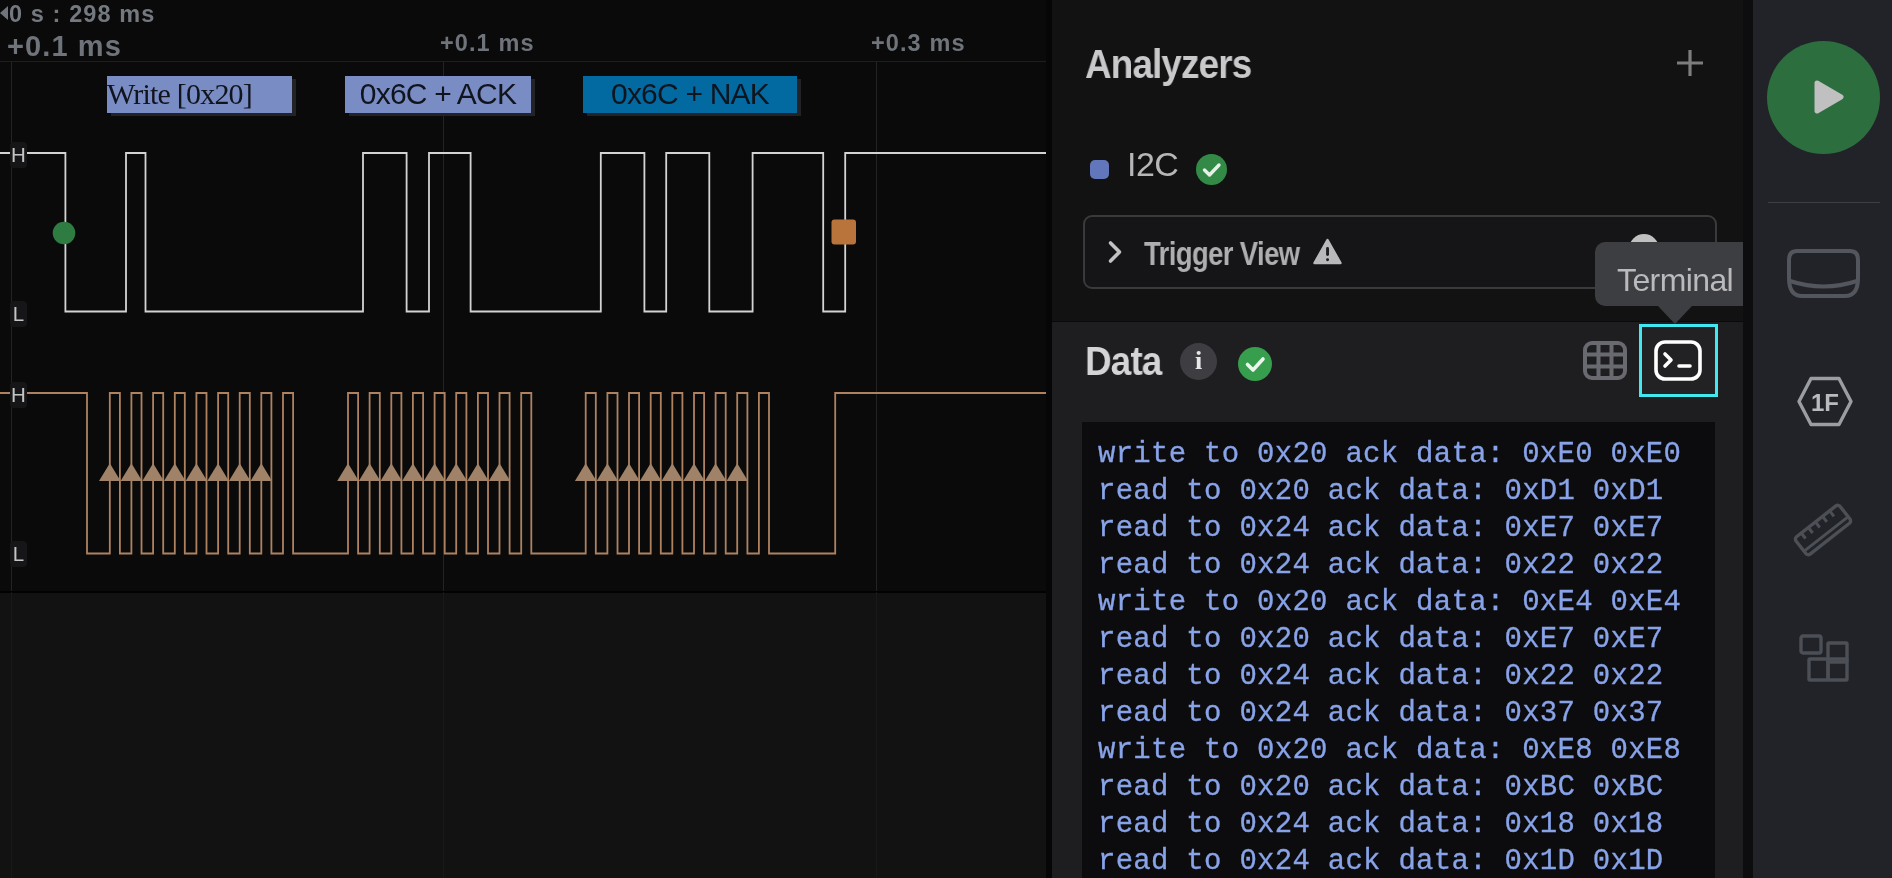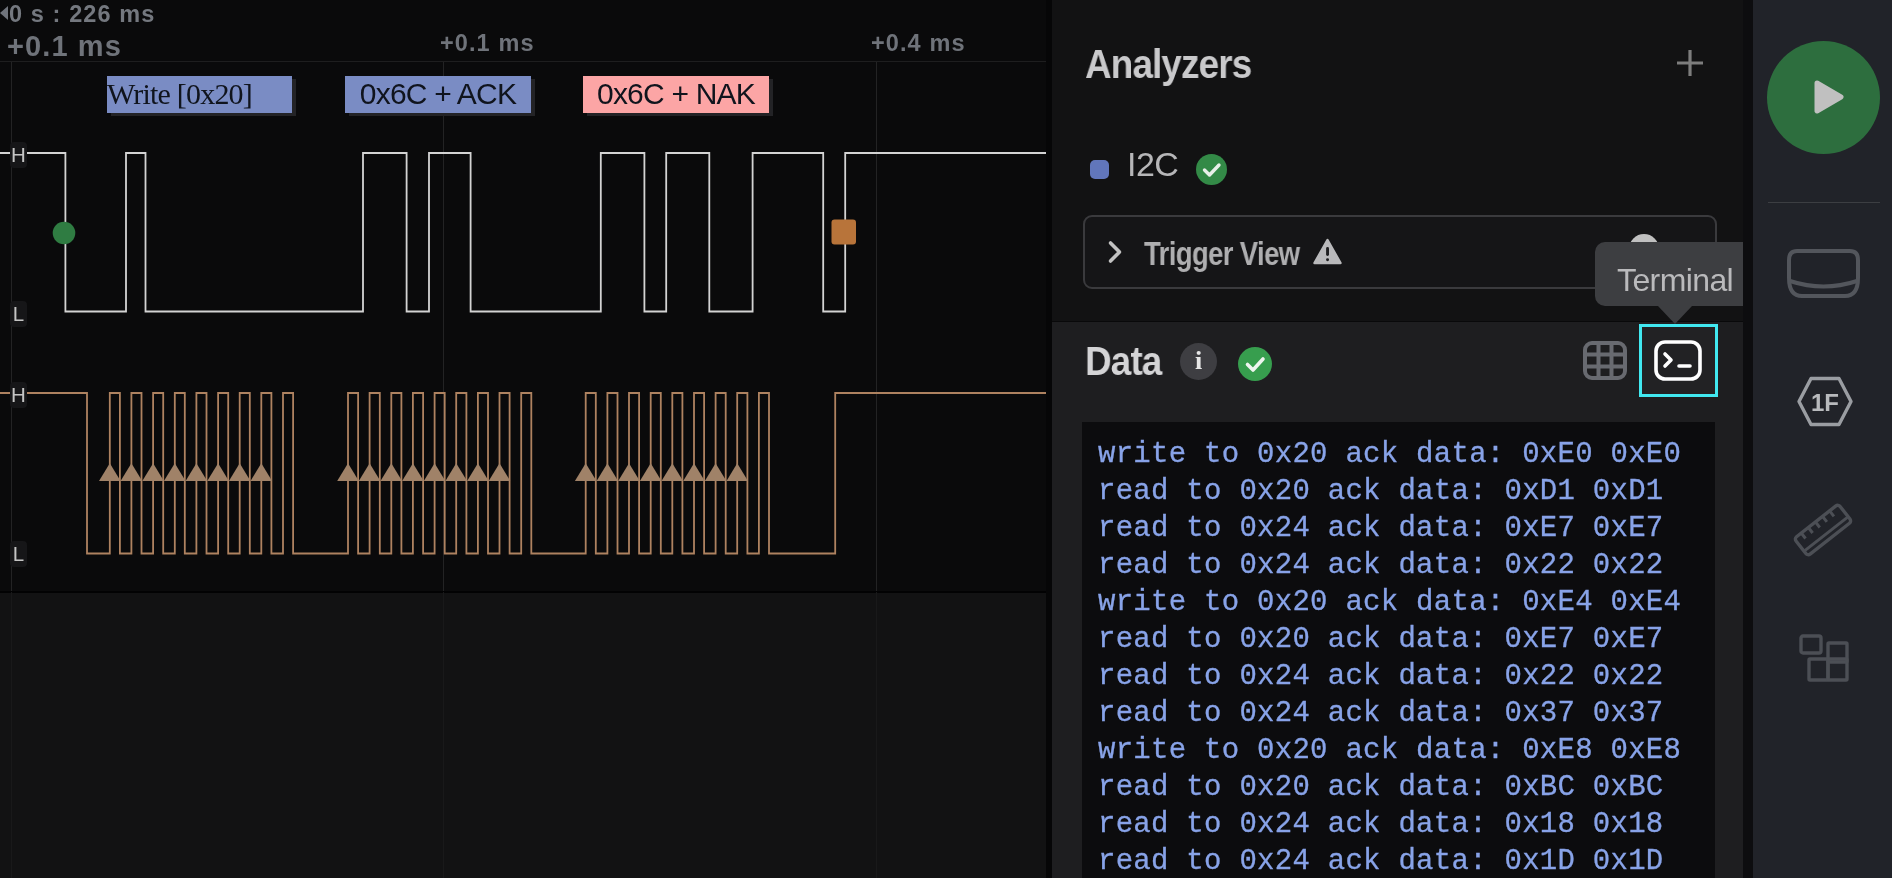--- a/index.html
+++ b/index.html
@@ -13,24 +13,24 @@
 <div class="abs" style="left:0;top:590.5px;width:1046px;height:2px;background:#020203;"></div>
 
 <div class="abs" style="left:11px;top:62px;width:1px;height:529px;background:#232324;"></div>
 <div class="abs" style="left:443px;top:62px;width:1px;height:529px;background:#232324;"></div>
 <div class="abs" style="left:876px;top:62px;width:1px;height:529px;background:#232324;"></div>
 <div class="abs" style="left:11px;top:592px;width:1px;height:286px;background:#19191a;"></div>
 <div class="abs" style="left:443px;top:592px;width:1px;height:286px;background:#19191a;"></div>
 <div class="abs" style="left:876px;top:592px;width:1px;height:286px;background:#19191a;"></div>
 
 <div class="abs" style="left:0;top:5.8px;width:0;height:0;border-top:7.5px solid transparent;border-bottom:7.5px solid transparent;border-right:8px solid #70747c;"></div>
-<div class="abs" style="left:9px;top:0.5px;font-size:23.5px;font-weight:bold;color:#74787f;letter-spacing:1.1px;">0 s : 226 ms</div>
+<div class="abs" style="left:9px;top:0.5px;font-size:23.5px;font-weight:bold;color:#74787f;letter-spacing:1.1px;">0 s : 298 ms</div>
 <div class="abs" style="left:7px;top:30px;font-size:29px;font-weight:bold;color:#6f737a;letter-spacing:1.1px;">+0.1 ms</div>
 <div class="abs" style="left:440px;top:30px;font-size:23.5px;font-weight:bold;color:#6f737a;letter-spacing:1.1px;">+0.1 ms</div>
-<div class="abs" style="left:871px;top:30px;font-size:23.5px;font-weight:bold;color:#6f737a;letter-spacing:1.1px;">+0.4 ms</div>
+<div class="abs" style="left:871px;top:30px;font-size:23.5px;font-weight:bold;color:#6f737a;letter-spacing:1.1px;">+0.3 ms</div>
 
 <svg class="abs" style="left:0;top:0;" width="1046" height="878" viewBox="0 0 1046 878">
   <path d="M0,393 H87 V553.5 H109.8 V393 H119.9 V553.5 H131.4 V393 H141.5 V553.5 H153.1 V393 H163.2 V553.5 H174.8 V393 H184.8 V553.5 H196.4 V393 H206.5 V553.5 H218.1 V393 H228.2 V553.5 H239.7 V393 H249.8 V553.5 H261.3 V393 H271.4 V553.5 H283.0 V393 H293.1 V553.5 H348.0 V393 H358.1 V553.5 H369.6 V393 H379.8 V553.5 H391.3 V393 H401.4 V553.5 H412.9 V393 H423.1 V553.5 H434.6 V393 H444.7 V553.5 H456.2 V393 H466.4 V553.5 H477.9 V393 H488.0 V553.5 H499.5 V393 H509.6 V553.5 H521.2 V393 H531.3 V553.5 H585.7 V393 H595.8 V553.5 H607.4 V393 H617.5 V553.5 H629.0 V393 H639.1 V553.5 H650.7 V393 H660.8 V553.5 H672.3 V393 H682.4 V553.5 H694.0 V393 H704.1 V553.5 H715.6 V393 H725.7 V553.5 H737.2 V393 H747.4 V553.5 H758.9 V393 H769.0 V553.5 H835.2 V393 H1046" fill="none" stroke="#ae8260" stroke-width="1.8"></path>
 <path d="M99.0,481 L109.8,463.2 L120.6,481 Z" fill="#a08268"></path>
 <path d="M120.6,481 L131.4,463.2 L142.2,481 Z" fill="#a08268"></path>
 <path d="M142.3,481 L153.1,463.2 L163.9,481 Z" fill="#a08268"></path>
 <path d="M163.9,481 L174.8,463.2 L185.6,481 Z" fill="#a08268"></path>
 <path d="M185.6,481 L196.4,463.2 L207.2,481 Z" fill="#a08268"></path>
 <path d="M207.2,481 L218.1,463.2 L228.9,481 Z" fill="#a08268"></path>
 <path d="M228.9,481 L239.7,463.2 L250.5,481 Z" fill="#a08268"></path>
@@ -51,21 +51,21 @@
 <path d="M683.2,481 L694.0,463.2 L704.8,481 Z" fill="#a08268"></path>
 <path d="M704.8,481 L715.6,463.2 L726.4,481 Z" fill="#a08268"></path>
 <path d="M726.5,481 L737.2,463.2 L748.0,481 Z" fill="#a08268"></path>
   <path d="M0,153.0 H65.4 V311.5 H126 V153.0 H145.5 V311.5 H363 V153.0 H406.6 V311.5 H429 V153.0 H470.6 V311.5 H600.8 V153.0 H644.4 V311.5 H666.2 V153.0 H709.3 V311.5 H752.6 V153.0 H823.2 V311.5 H845.2 V153.0 H1046" fill="none" stroke="#d3d3d3" stroke-width="1.8"></path>
   <circle cx="64" cy="233" r="11.3" fill="#2f7c42"></circle>
   <rect x="831.5" y="219.5" width="24.5" height="25" rx="3" fill="#b8743a"></rect>
 </svg>
 
 <div class="abs" style="left:106.6px;top:76px;width:185px;height:37px;background:#7a8cc4;box-shadow:4px 3px 0 #232326;color:#10141d;font-size:30px;letter-spacing:-0.8px;text-align:left;line-height:36px;will-change:transform;font-family:Liberation Serif, serif;"><span style="display:inline-block;">Write [0x20]</span></div>
 <div class="abs" style="left:344.5px;top:76px;width:186px;height:37px;background:#7a8cc4;box-shadow:4px 3px 0 #232326;color:#10141d;font-size:30px;letter-spacing:-0.8px;text-align:center;line-height:36px;will-change:transform;"><span style="display:inline-block;">0x6C + ACK</span></div>
-<div class="abs" style="left:582.8px;top:76px;width:186px;height:37px;background:#fca5a5;box-shadow:4px 3px 0 #232326;color:#10141d;font-size:30px;letter-spacing:-0.8px;text-align:center;line-height:36px;will-change:transform;"><span style="display:inline-block;">0x6C + NAK</span></div>
+<div class="abs" style="left:582.8px;top:76px;width:214px;height:37px;background:#0369a1;box-shadow:4px 3px 0 #232326;color:#10141d;font-size:30px;letter-spacing:-0.8px;text-align:center;line-height:36px;will-change:transform;"><span style="display:inline-block;">0x6C + NAK</span></div>
 
 <div class="abs" style="left:10px;top:142px;width:17px;height:26px;background:#161618;border-radius:4px;color:#c4c4c4;font-size:20.5px;text-align:center;line-height:25px;">H</div>
 <div class="abs" style="left:10px;top:301px;width:17px;height:26px;background:#161618;border-radius:4px;color:#c4c4c4;font-size:20.5px;text-align:center;line-height:25px;">L</div>
 <div class="abs" style="left:10px;top:382px;width:17px;height:26px;background:#161618;border-radius:4px;color:#c4c4c4;font-size:20.5px;text-align:center;line-height:25px;">H</div>
 <div class="abs" style="left:10px;top:541px;width:17px;height:26px;background:#161618;border-radius:4px;color:#c4c4c4;font-size:20.5px;text-align:center;line-height:25px;">L</div>
 
 <div class="abs" style="left:1046px;top:0;width:6px;height:878px;background:#060607;"></div>
 <div class="abs" style="left:1052px;top:0;width:691px;height:878px;background:#121213;"></div>
 <div class="abs" style="left:1052px;top:320.5px;width:691px;height:557.5px;background:#1e1e20;border-top:1px solid #09090a;"></div>
 

